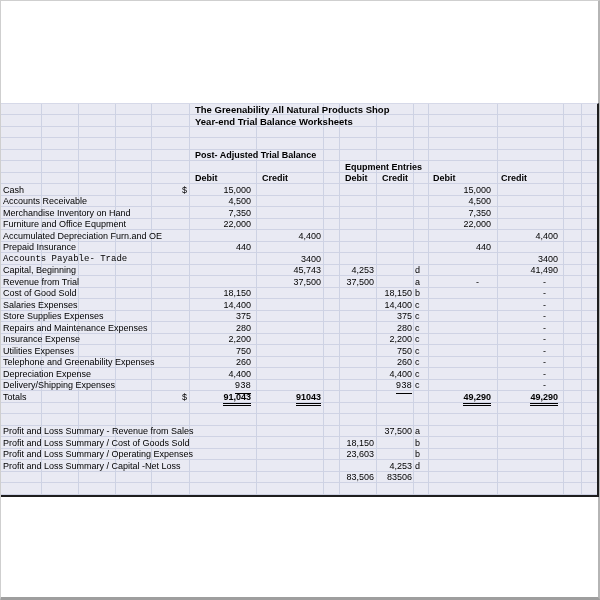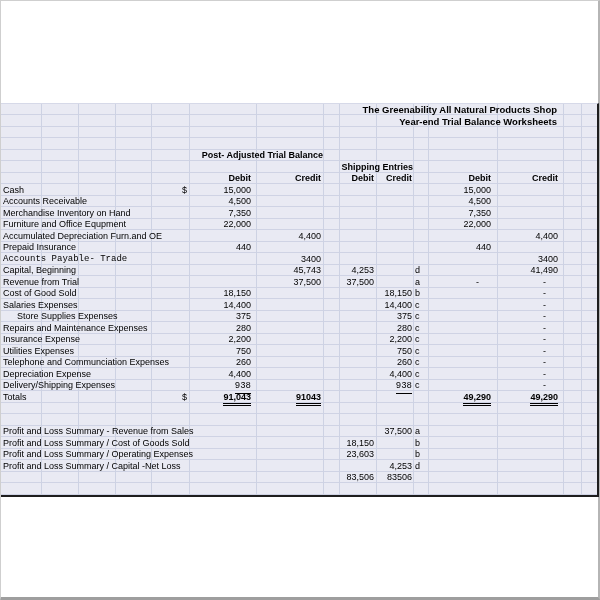--- a/index.html
+++ b/index.html
@@ -8,21 +8,21 @@
   .frame{position:absolute;left:0;top:0;width:597px;height:596px;
          border-top:1px solid #cfcfcf;border-left:1px solid #cfcfcf;
          border-right:3px solid #b5b5b5;border-bottom:4px solid #9e9e9e;pointer-events:none;}
   .sheet{position:absolute;left:1px;top:103px;width:596px;height:391px;
          background:repeating-linear-gradient(to bottom,#e9eaf3 0px,#e9eaf3 10.5px,#cfd3e4 10.5px,#cfd3e4 11.5px);
          border-top:1px solid #d6d9e8;border-right:2px solid #1e1e1e;border-bottom:2px solid #1e1e1e;
          font-size:9px;}
   .vline{position:absolute;top:0;bottom:0;width:1px;background:#cdd2e3;}
   .cell{position:absolute;height:11.5px;line-height:11.5px;white-space:nowrap;overflow:visible;}
   .rt{text-align:right;}
-  .ct{text-align:right;}
+  .ct{text-align:left;padding-left:6px;}
   .b{font-weight:bold;}
   .title{font-size:9.5px;}
   .u .v{border-bottom:1px solid #000;font-family:Liberation Mono, monospace;}
   .t .v{font-weight:bold;border-bottom:3px double #000;}
   .dash{padding-right:12px;box-sizing:border-box;}
   .v{display:inline-block;}
 </style>
 </head>
 <body>
 
@@ -42,21 +42,21 @@
   <div class="vline" style="left:412px"></div>
   <div class="vline" style="left:427px"></div>
   <div class="vline" style="left:496px"></div>
   <div class="vline" style="left:562px"></div>
   <div class="vline" style="left:580px"></div>
 
   <div class="cell b ct title" style="top:0px;left:188px;width:368px">The Greenability All Natural Products Shop</div>
   <div class="cell b ct title" style="top:11.5px;left:188px;width:368px">Year-end Trial Balance Worksheets</div>
 
   <div class="cell b ct" style="top:46px;left:188px;width:134px">Post- Adjusted Trial Balance</div>
-  <div class="cell b ct" style="top:57.5px;left:338px;width:74px">Shipping Entries</div>
+  <div class="cell b ct" style="top:57.5px;left:338px;width:74px">Equpment Entries</div>
 
   <div class="cell b ct" style="top:69px;left:188px;width:62px">Debit</div>
   <div class="cell b ct" style="top:69px;left:255px;width:65px">Credit</div>
   <div class="cell b ct" style="top:69px;left:338px;width:35px">Debit</div>
   <div class="cell b ct" style="top:69px;left:375px;width:36px">Credit</div>
   <div class="cell b ct" style="top:69px;left:426px;width:64px">Debit</div>
   <div class="cell b ct" style="top:69px;left:494px;width:63px">Credit</div>
 
 
   <div id="rows">
@@ -96,41 +96,41 @@
       <div class="cell" style="top: 184px; left: 2px; width: 300px;"><span class="v">Cost of Good Sold</span></div>
       <div class="cell rt" style="top: 184px; left: 188px; width: 62px;"><span class="v">18,150</span></div>
       <div class="cell rt" style="top: 184px; left: 375px; width: 36px;"><span class="v">18,150</span></div>
       <div class="cell" style="top: 184px; left: 414px; width: 14px;"><span class="v">b</span></div>
       <div class="cell rt dash" style="top: 184px; left: 494px; width: 63px;"><span class="v">-</span></div>
       <div class="cell" style="top: 195.5px; left: 2px; width: 300px;"><span class="v">Salaries Expenses</span></div>
       <div class="cell rt" style="top: 195.5px; left: 188px; width: 62px;"><span class="v">14,400</span></div>
       <div class="cell rt" style="top: 195.5px; left: 375px; width: 36px;"><span class="v">14,400</span></div>
       <div class="cell" style="top: 195.5px; left: 414px; width: 14px;"><span class="v">c</span></div>
       <div class="cell rt dash" style="top: 195.5px; left: 494px; width: 63px;"><span class="v">-</span></div>
-      <div class="cell" style="top: 207px; left: 16px; width: 300px;"><span class="v">Store Supplies Expenses</span></div>
+      <div class="cell" style="top: 207px; left: 2px; width: 300px;"><span class="v">Store Supplies Expenses</span></div>
       <div class="cell rt" style="top: 207px; left: 188px; width: 62px;"><span class="v">375</span></div>
       <div class="cell rt" style="top: 207px; left: 375px; width: 36px;"><span class="v">375</span></div>
       <div class="cell" style="top: 207px; left: 414px; width: 14px;"><span class="v">c</span></div>
       <div class="cell rt dash" style="top: 207px; left: 494px; width: 63px;"><span class="v">-</span></div>
       <div class="cell" style="top: 218.5px; left: 2px; width: 300px;"><span class="v">Repairs and Maintenance Expenses</span></div>
       <div class="cell rt" style="top: 218.5px; left: 188px; width: 62px;"><span class="v">280</span></div>
       <div class="cell rt" style="top: 218.5px; left: 375px; width: 36px;"><span class="v">280</span></div>
       <div class="cell" style="top: 218.5px; left: 414px; width: 14px;"><span class="v">c</span></div>
       <div class="cell rt dash" style="top: 218.5px; left: 494px; width: 63px;"><span class="v">-</span></div>
       <div class="cell" style="top: 230px; left: 2px; width: 300px;"><span class="v">Insurance Expense</span></div>
       <div class="cell rt" style="top: 230px; left: 188px; width: 62px;"><span class="v">2,200</span></div>
       <div class="cell rt" style="top: 230px; left: 375px; width: 36px;"><span class="v">2,200</span></div>
       <div class="cell" style="top: 230px; left: 414px; width: 14px;"><span class="v">c</span></div>
       <div class="cell rt dash" style="top: 230px; left: 494px; width: 63px;"><span class="v">-</span></div>
       <div class="cell" style="top: 241.5px; left: 2px; width: 300px;"><span class="v">Utilities Expenses</span></div>
       <div class="cell rt" style="top: 241.5px; left: 188px; width: 62px;"><span class="v">750</span></div>
       <div class="cell rt" style="top: 241.5px; left: 375px; width: 36px;"><span class="v">750</span></div>
       <div class="cell" style="top: 241.5px; left: 414px; width: 14px;"><span class="v">c</span></div>
       <div class="cell rt dash" style="top: 241.5px; left: 494px; width: 63px;"><span class="v">-</span></div>
-      <div class="cell" style="top: 253px; left: 2px; width: 300px;"><span class="v">Telephone and Communciation Expenses</span></div>
+      <div class="cell" style="top: 253px; left: 2px; width: 300px;"><span class="v">Telephone and Greenability Expenses</span></div>
       <div class="cell rt" style="top: 253px; left: 188px; width: 62px;"><span class="v">260</span></div>
       <div class="cell rt" style="top: 253px; left: 375px; width: 36px;"><span class="v">260</span></div>
       <div class="cell" style="top: 253px; left: 414px; width: 14px;"><span class="v">c</span></div>
       <div class="cell rt dash" style="top: 253px; left: 494px; width: 63px;"><span class="v">-</span></div>
       <div class="cell" style="top: 264.5px; left: 2px; width: 300px;"><span class="v">Depreciation Expense</span></div>
       <div class="cell rt" style="top: 264.5px; left: 188px; width: 62px;"><span class="v">4,400</span></div>
       <div class="cell rt" style="top: 264.5px; left: 375px; width: 36px;"><span class="v">4,400</span></div>
       <div class="cell" style="top: 264.5px; left: 414px; width: 14px;"><span class="v">c</span></div>
       <div class="cell rt dash" style="top: 264.5px; left: 494px; width: 63px;"><span class="v">-</span></div>
       <div class="cell" style="top: 276px; left: 2px; width: 300px;"><span class="v">Delivery/Shipping Expenses</span></div>

